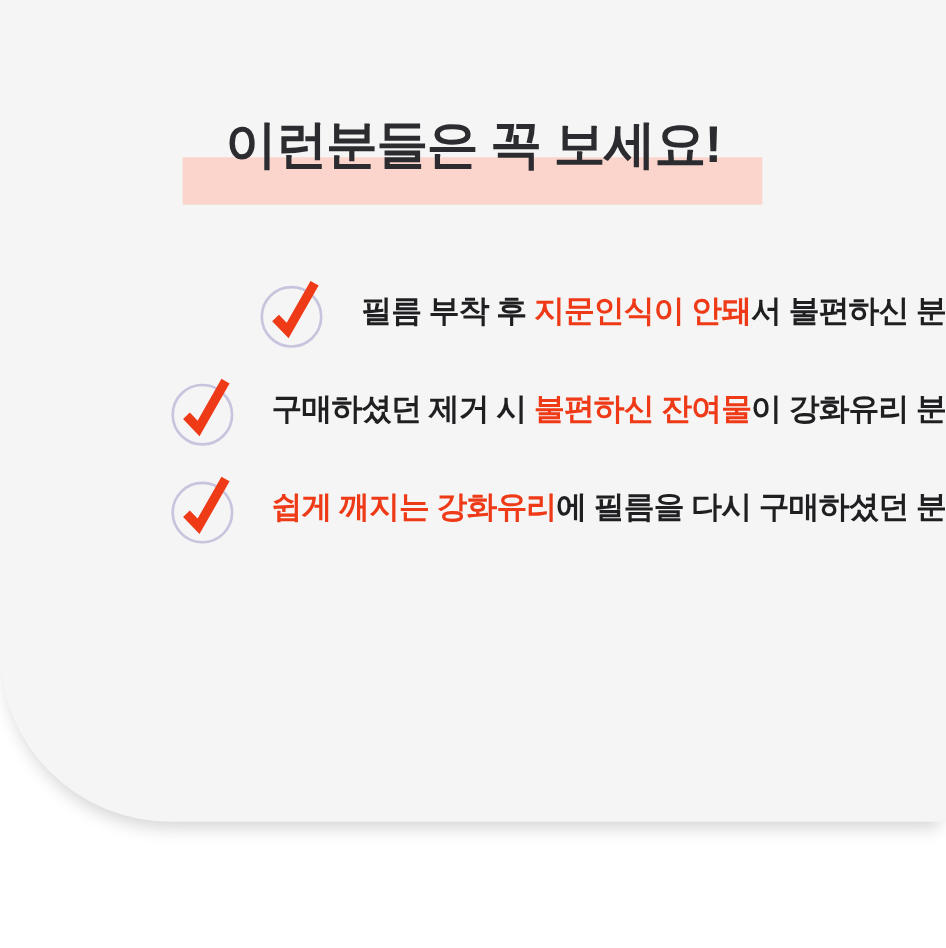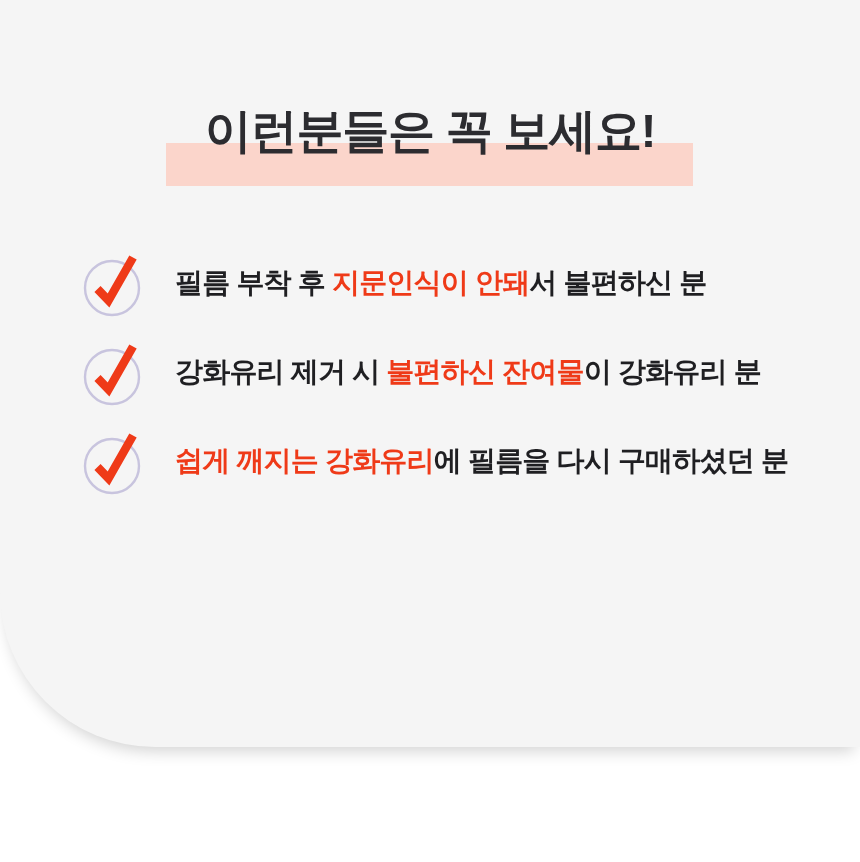--- a/index.html
+++ b/index.html
@@ -62,20 +62,21 @@
     position: absolute;
     left: 0;
     top: 238px;
     width: 860px;
   }
   .check-row {
     position: relative;
     height: 89px;
     display: flex;
     align-items: center;
+    justify-content: flex-end;
   }
   .check-icon {
     position: relative;
     width: 74px;
     height: 74px;
     margin-left: 75px;
     flex: 0 0 auto;
   }
   .check-icon svg {
     display: block;
@@ -115,21 +116,21 @@
       </div>
       <div class="row-text"><span>필름 부착 후 </span><span class="hl">지문인식이 안돼</span><span>서 불편하신 분</span></div>
     </div>
     <div class="check-row">
       <div class="check-icon">
         <svg viewBox="0 0 74 74" xmlns="http://www.w3.org/2000/svg">
           <circle cx="37" cy="42" r="27" fill="none" stroke="#c8c4de" stroke-width="2.4"></circle>
           <path d="M22.5 43 L33.5 54.5 L58 11.5" fill="none" stroke="#ef3a18" stroke-width="8.5" stroke-linecap="butt" stroke-linejoin="miter"></path>
         </svg>
       </div>
-      <div class="row-text"><span>강화유리 제거 시 </span><span class="hl">불편하신 잔여물</span><span>이 강화유리 분</span></div>
+      <div class="row-text"><span>구매하셨던 제거 시 </span><span class="hl">불편하신 잔여물</span><span>이 강화유리 분</span></div>
     </div>
     <div class="check-row">
       <div class="check-icon">
         <svg viewBox="0 0 74 74" xmlns="http://www.w3.org/2000/svg">
           <circle cx="37" cy="42" r="27" fill="none" stroke="#c8c4de" stroke-width="2.4"></circle>
           <path d="M22.5 43 L33.5 54.5 L58 11.5" fill="none" stroke="#ef3a18" stroke-width="8.5" stroke-linecap="butt" stroke-linejoin="miter"></path>
         </svg>
       </div>
       <div class="row-text"><span class="hl">쉽게 깨지는 강화유리</span><span>에 필름을 다시 구매하셨던 분</span></div>
     </div>

